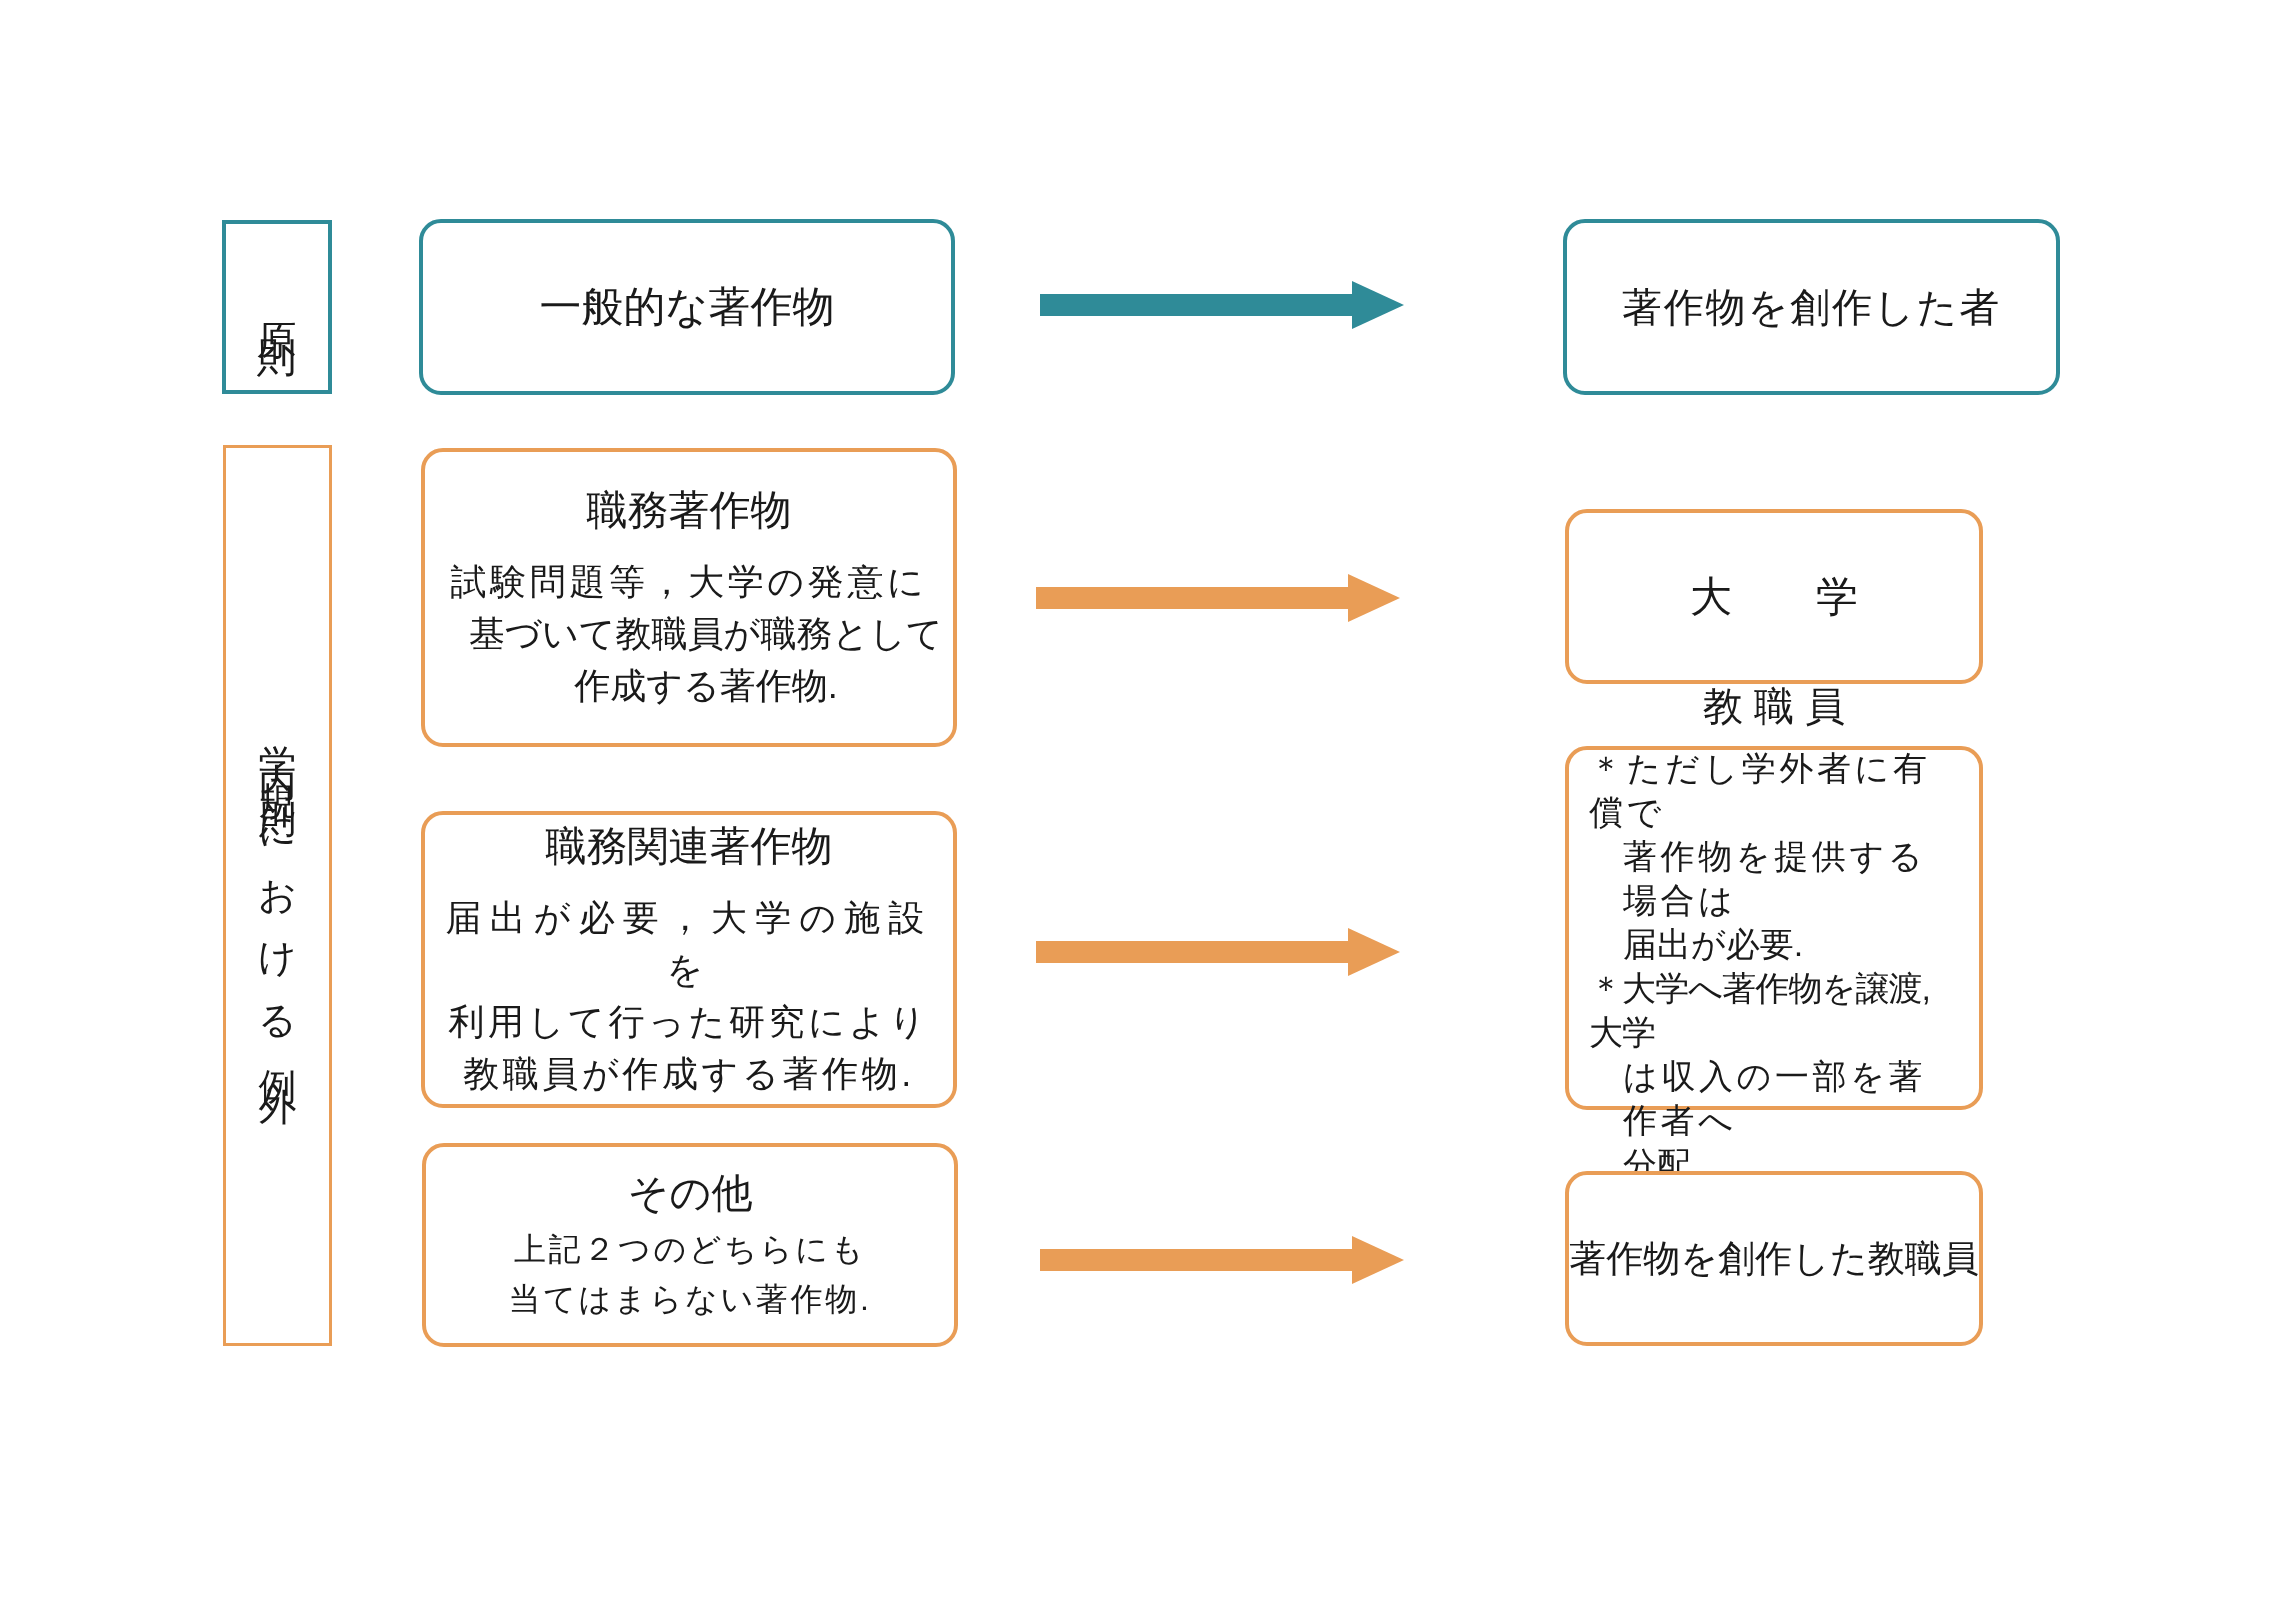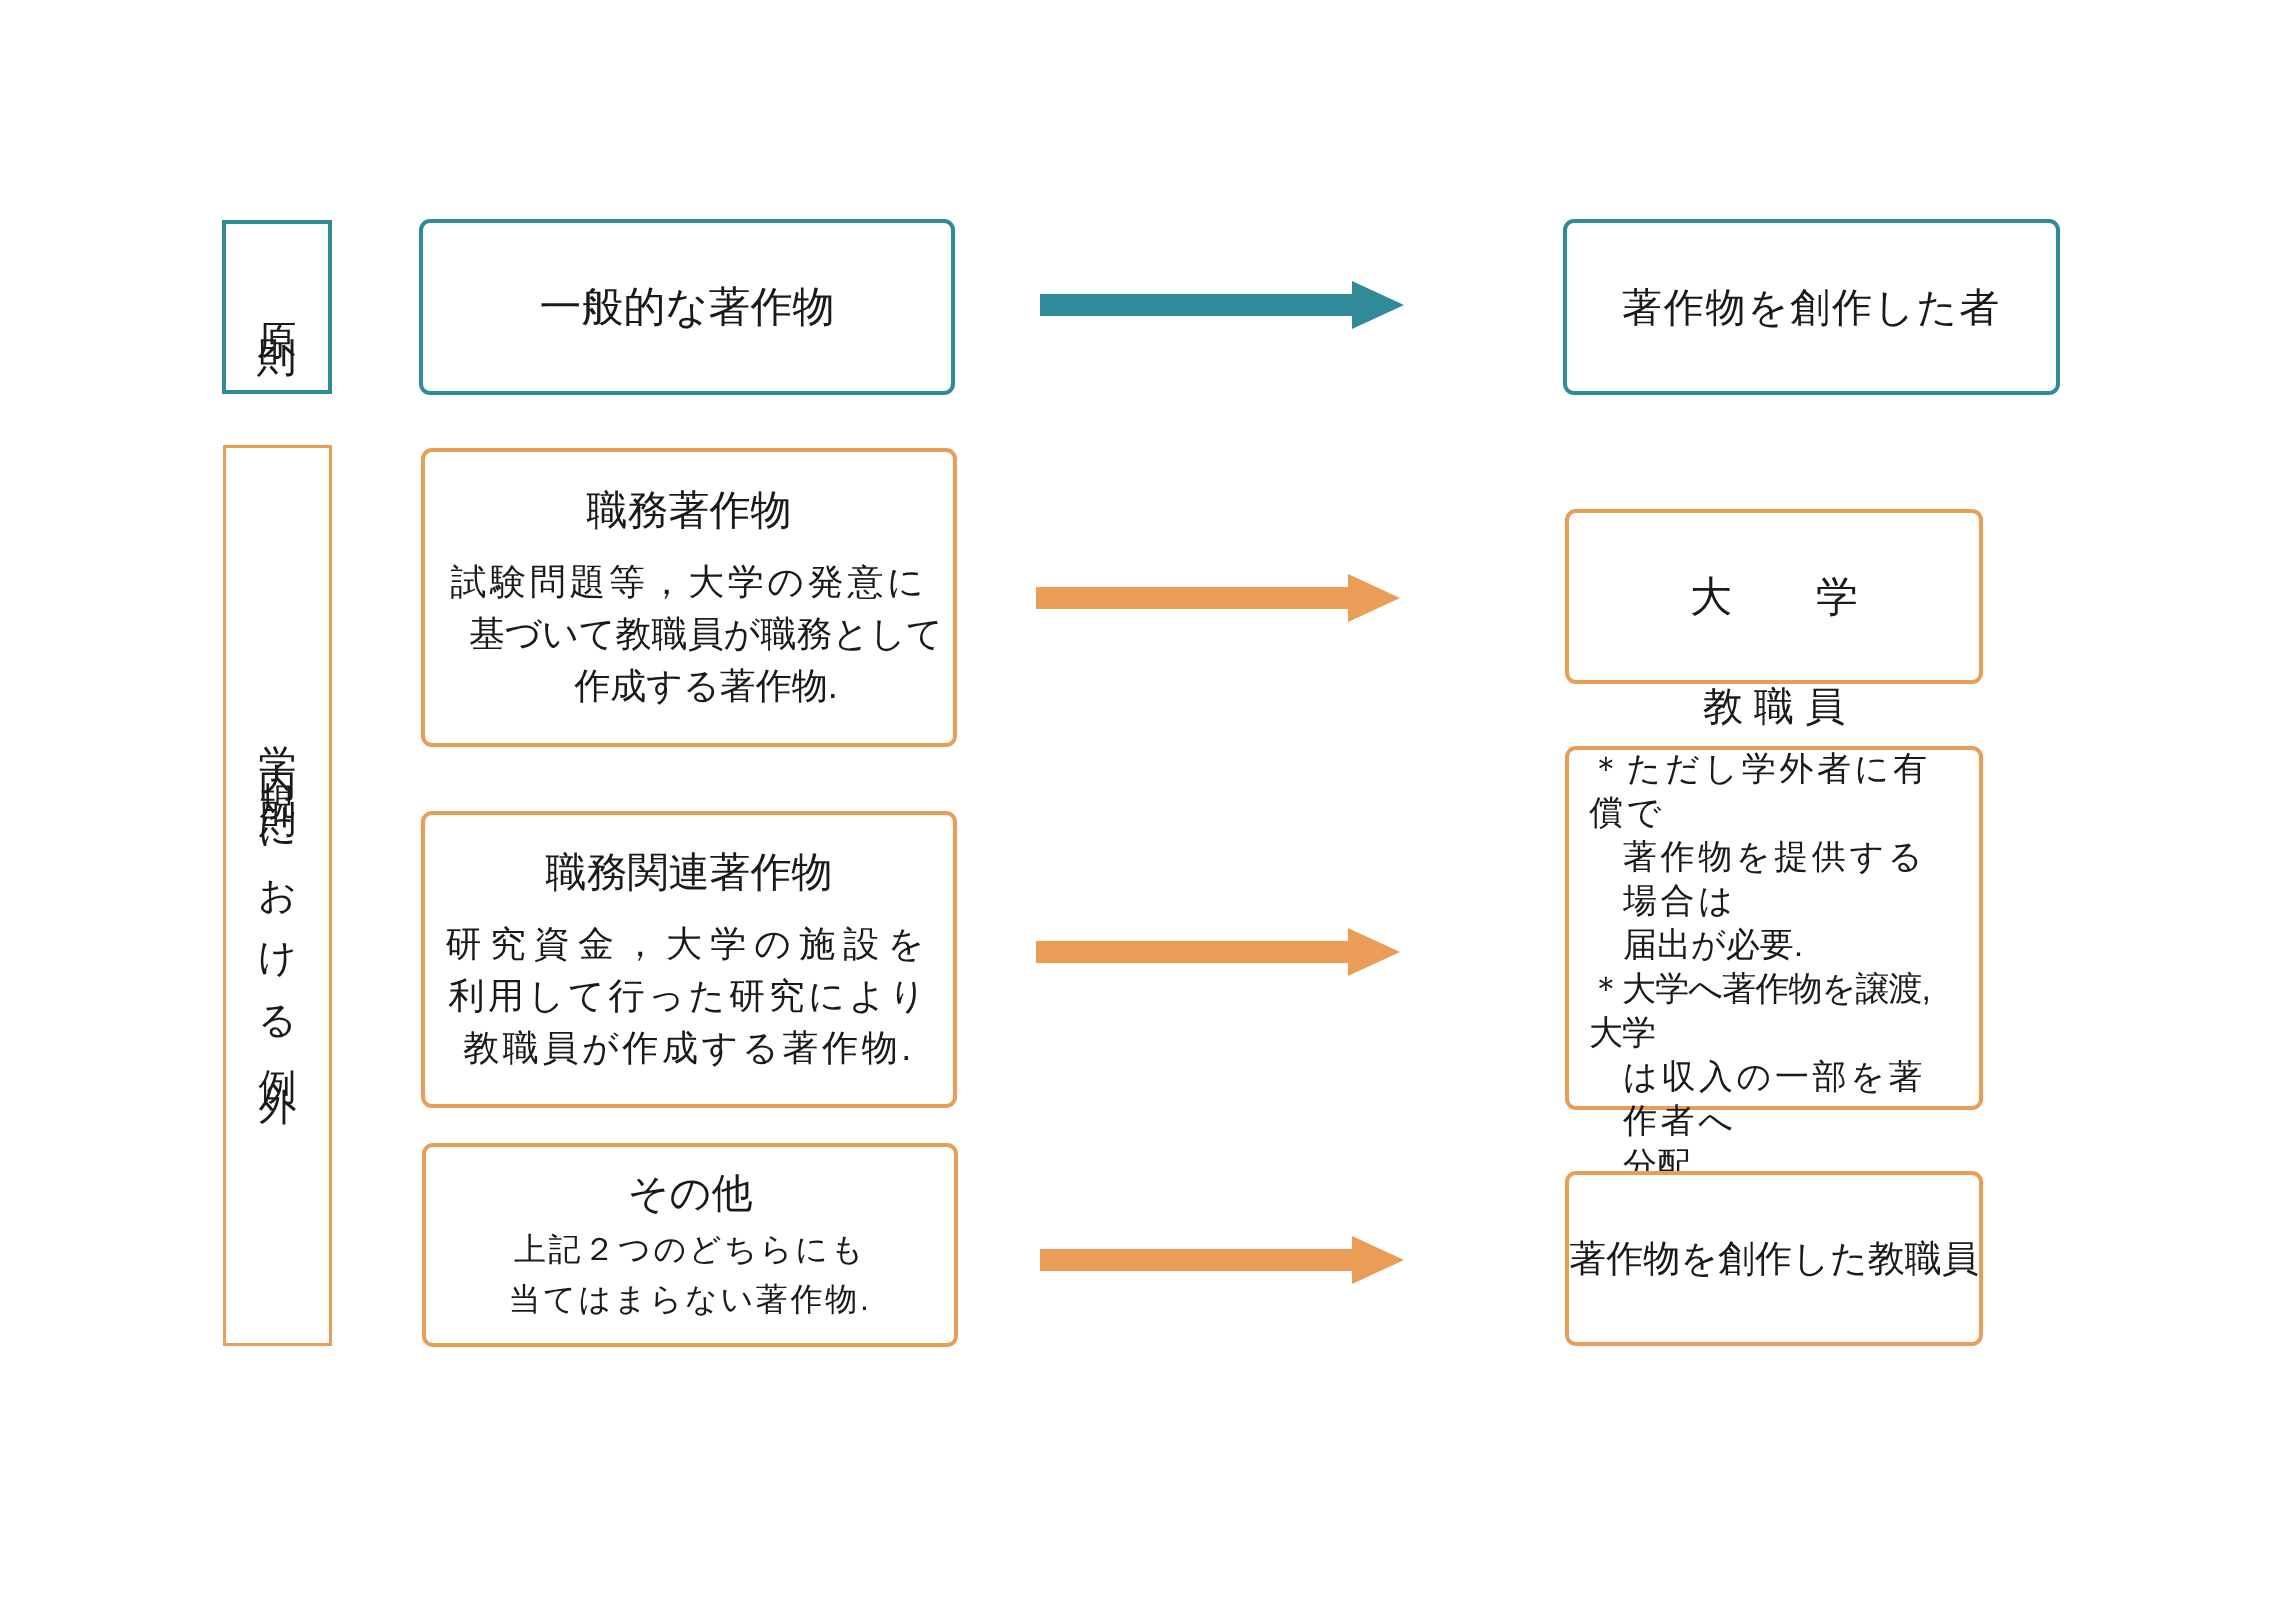--- a/index.html
+++ b/index.html
@@ -19,21 +19,21 @@
     position:absolute;
     box-sizing:border-box;
     background:#fff;
     display:flex;
     flex-direction:column;
     align-items:center;
     justify-content:center;
   }
   .teal-border{border:4.5px solid var(--teal);}
   .orange-border{border:4.5px solid var(--orange);}
-  .round{border-radius:11px;}
+  .round{border-radius:22px;}
   .square{border-radius:0;}
 
   
   #principle-box{left:222px;top:220px;width:110px;height:174px;}
   #exception-box{left:223px;top:445px;width:109px;height:901px;border-width:3.6px;}
   .vtext{
     writing-mode:vertical-rl;
     text-orientation:upright;
     font-size:38px;
     letter-spacing:0.5em;
@@ -130,21 +130,21 @@
     <div class="head"></div>
   </div>
 
   <div class="box orange-border round" id="univ-box">
     <span class="title">大　　学</span>
   </div>
 
   <div class="box orange-border round" id="workrel-box">
     <div class="box-title">職務関連著作物</div>
     <div class="body-text">
-      <div class="ls9">研究資金，大学の施設を</div>
+      <div class="ls9">届出が必要，大学の施設を</div>
       <div class="ls4">利用して行った研究により</div>
       <div class="ls4">教職員が作成する著作物.</div>
     </div>
   </div>
 
   <div class="arrow orange" id="arrow-workrel">
     <div class="shaft"></div>
     <div class="head"></div>
   </div>
 

